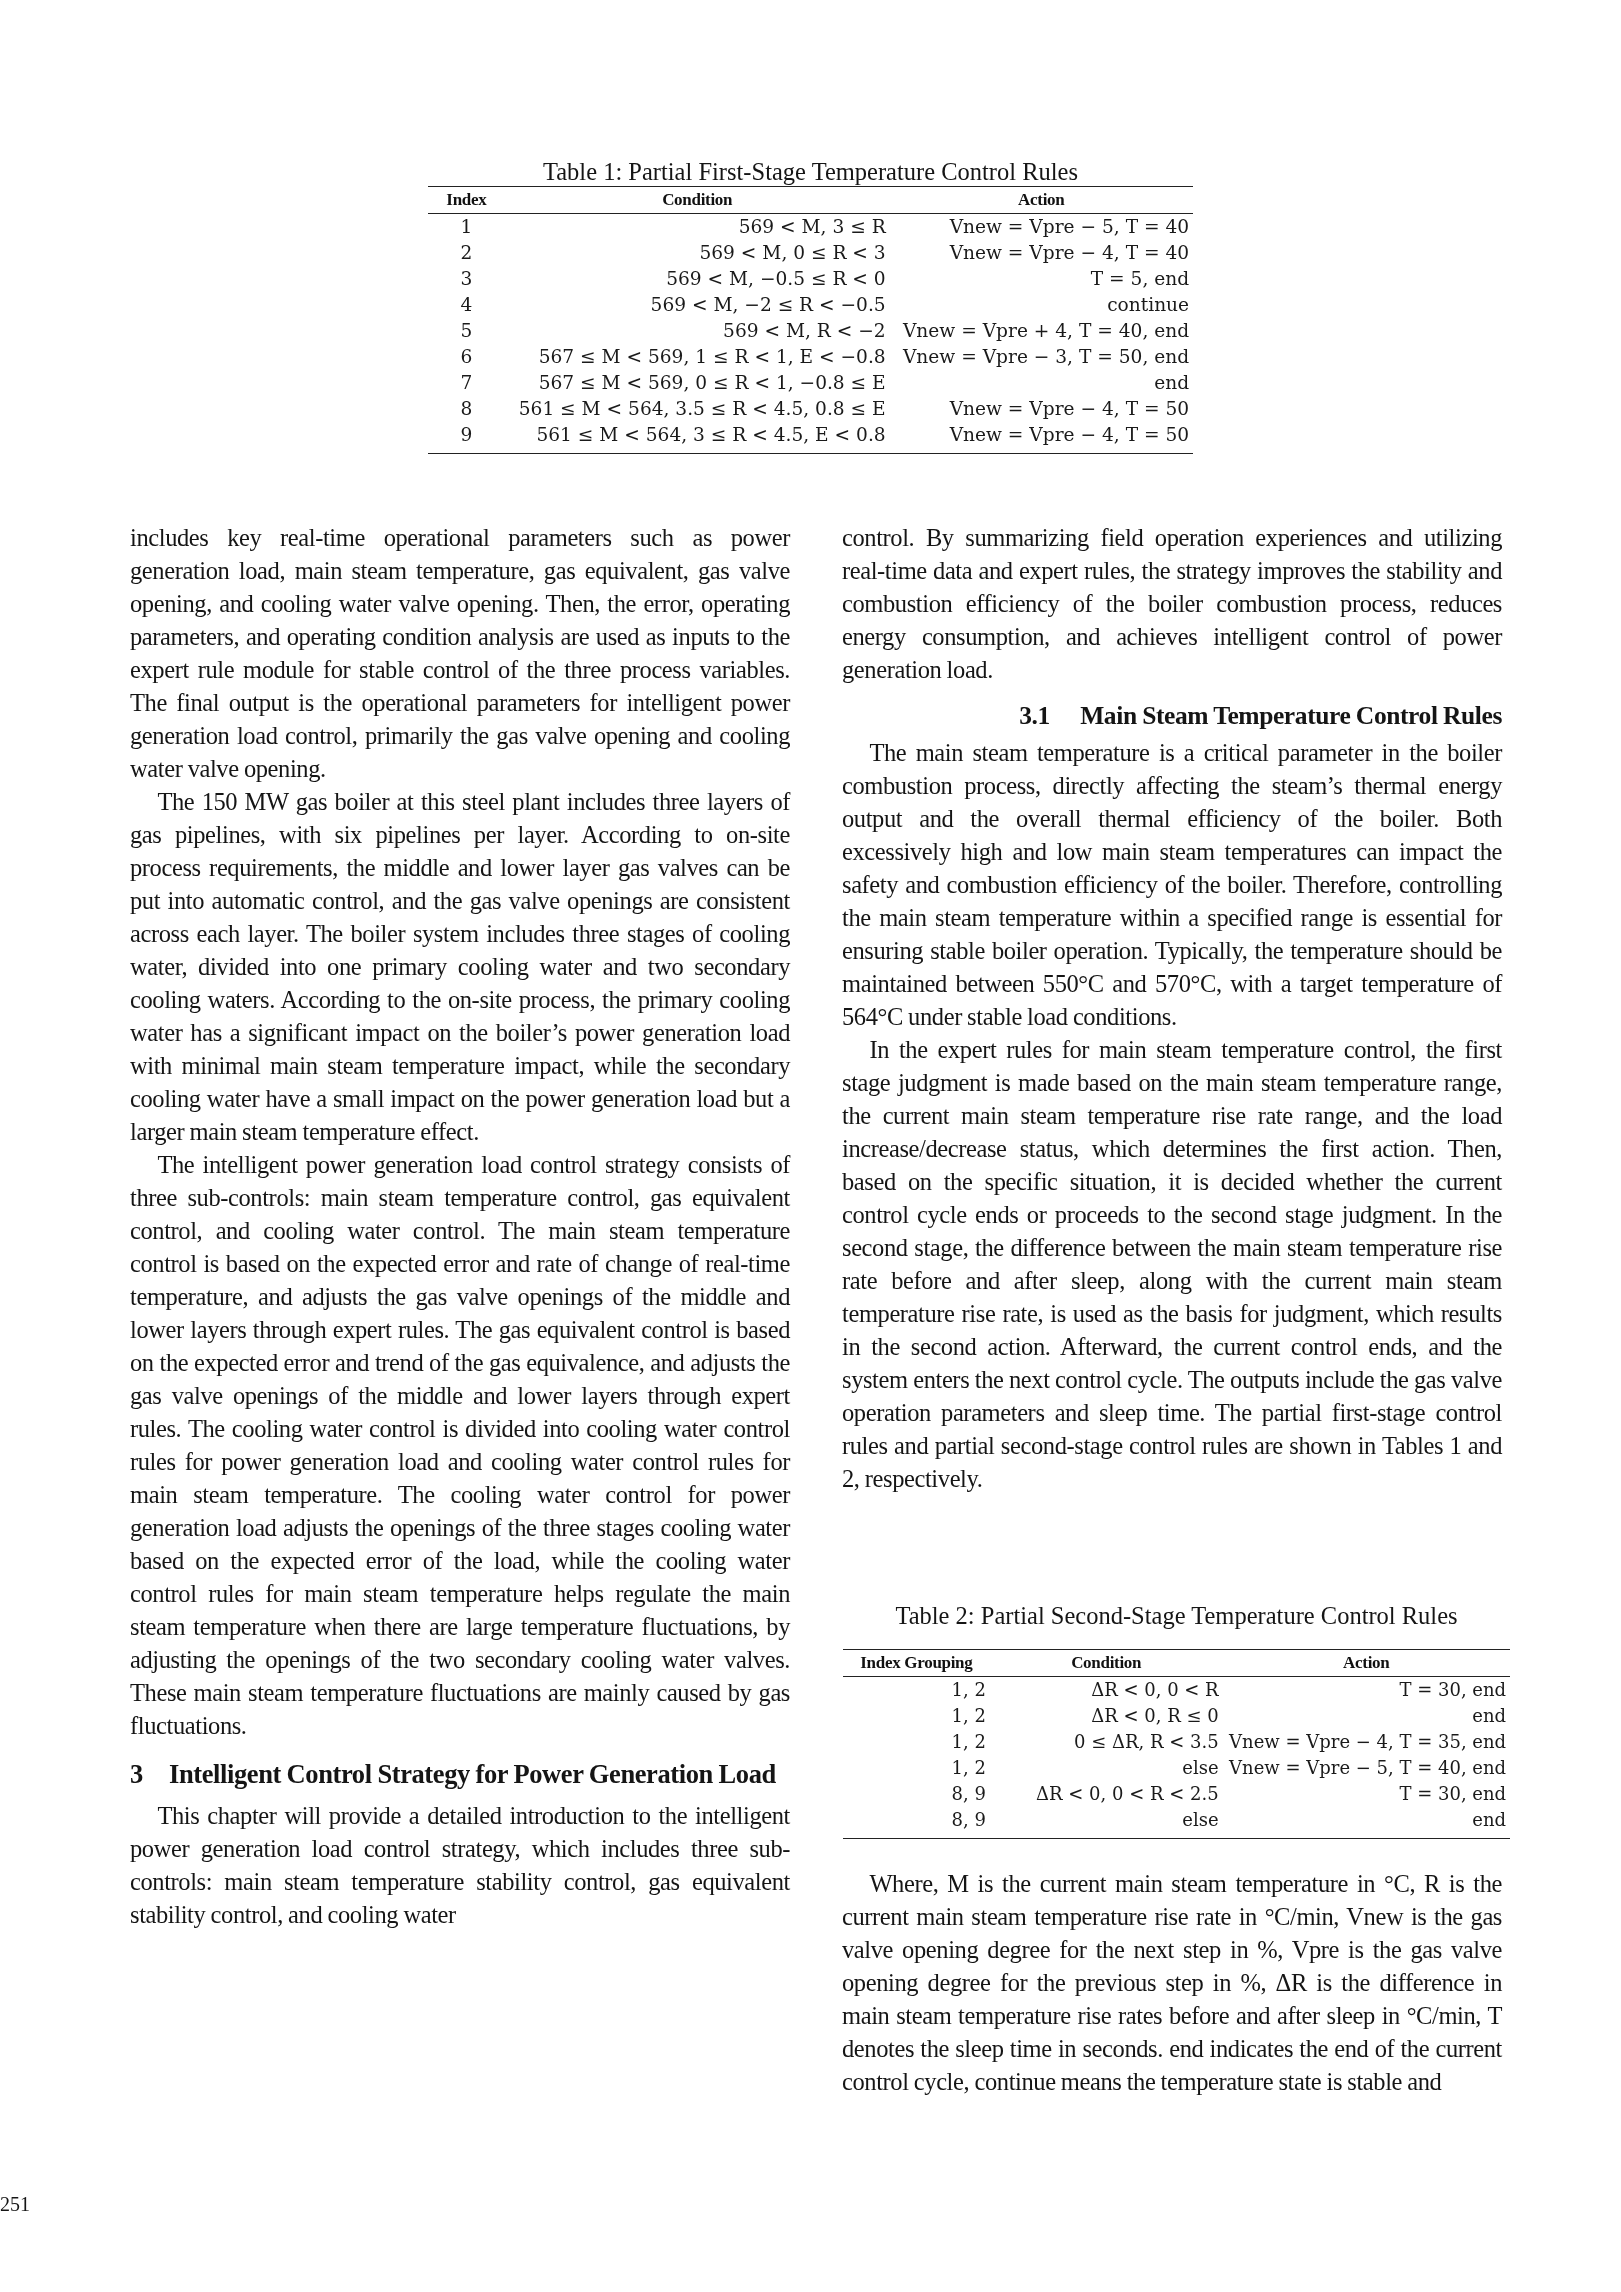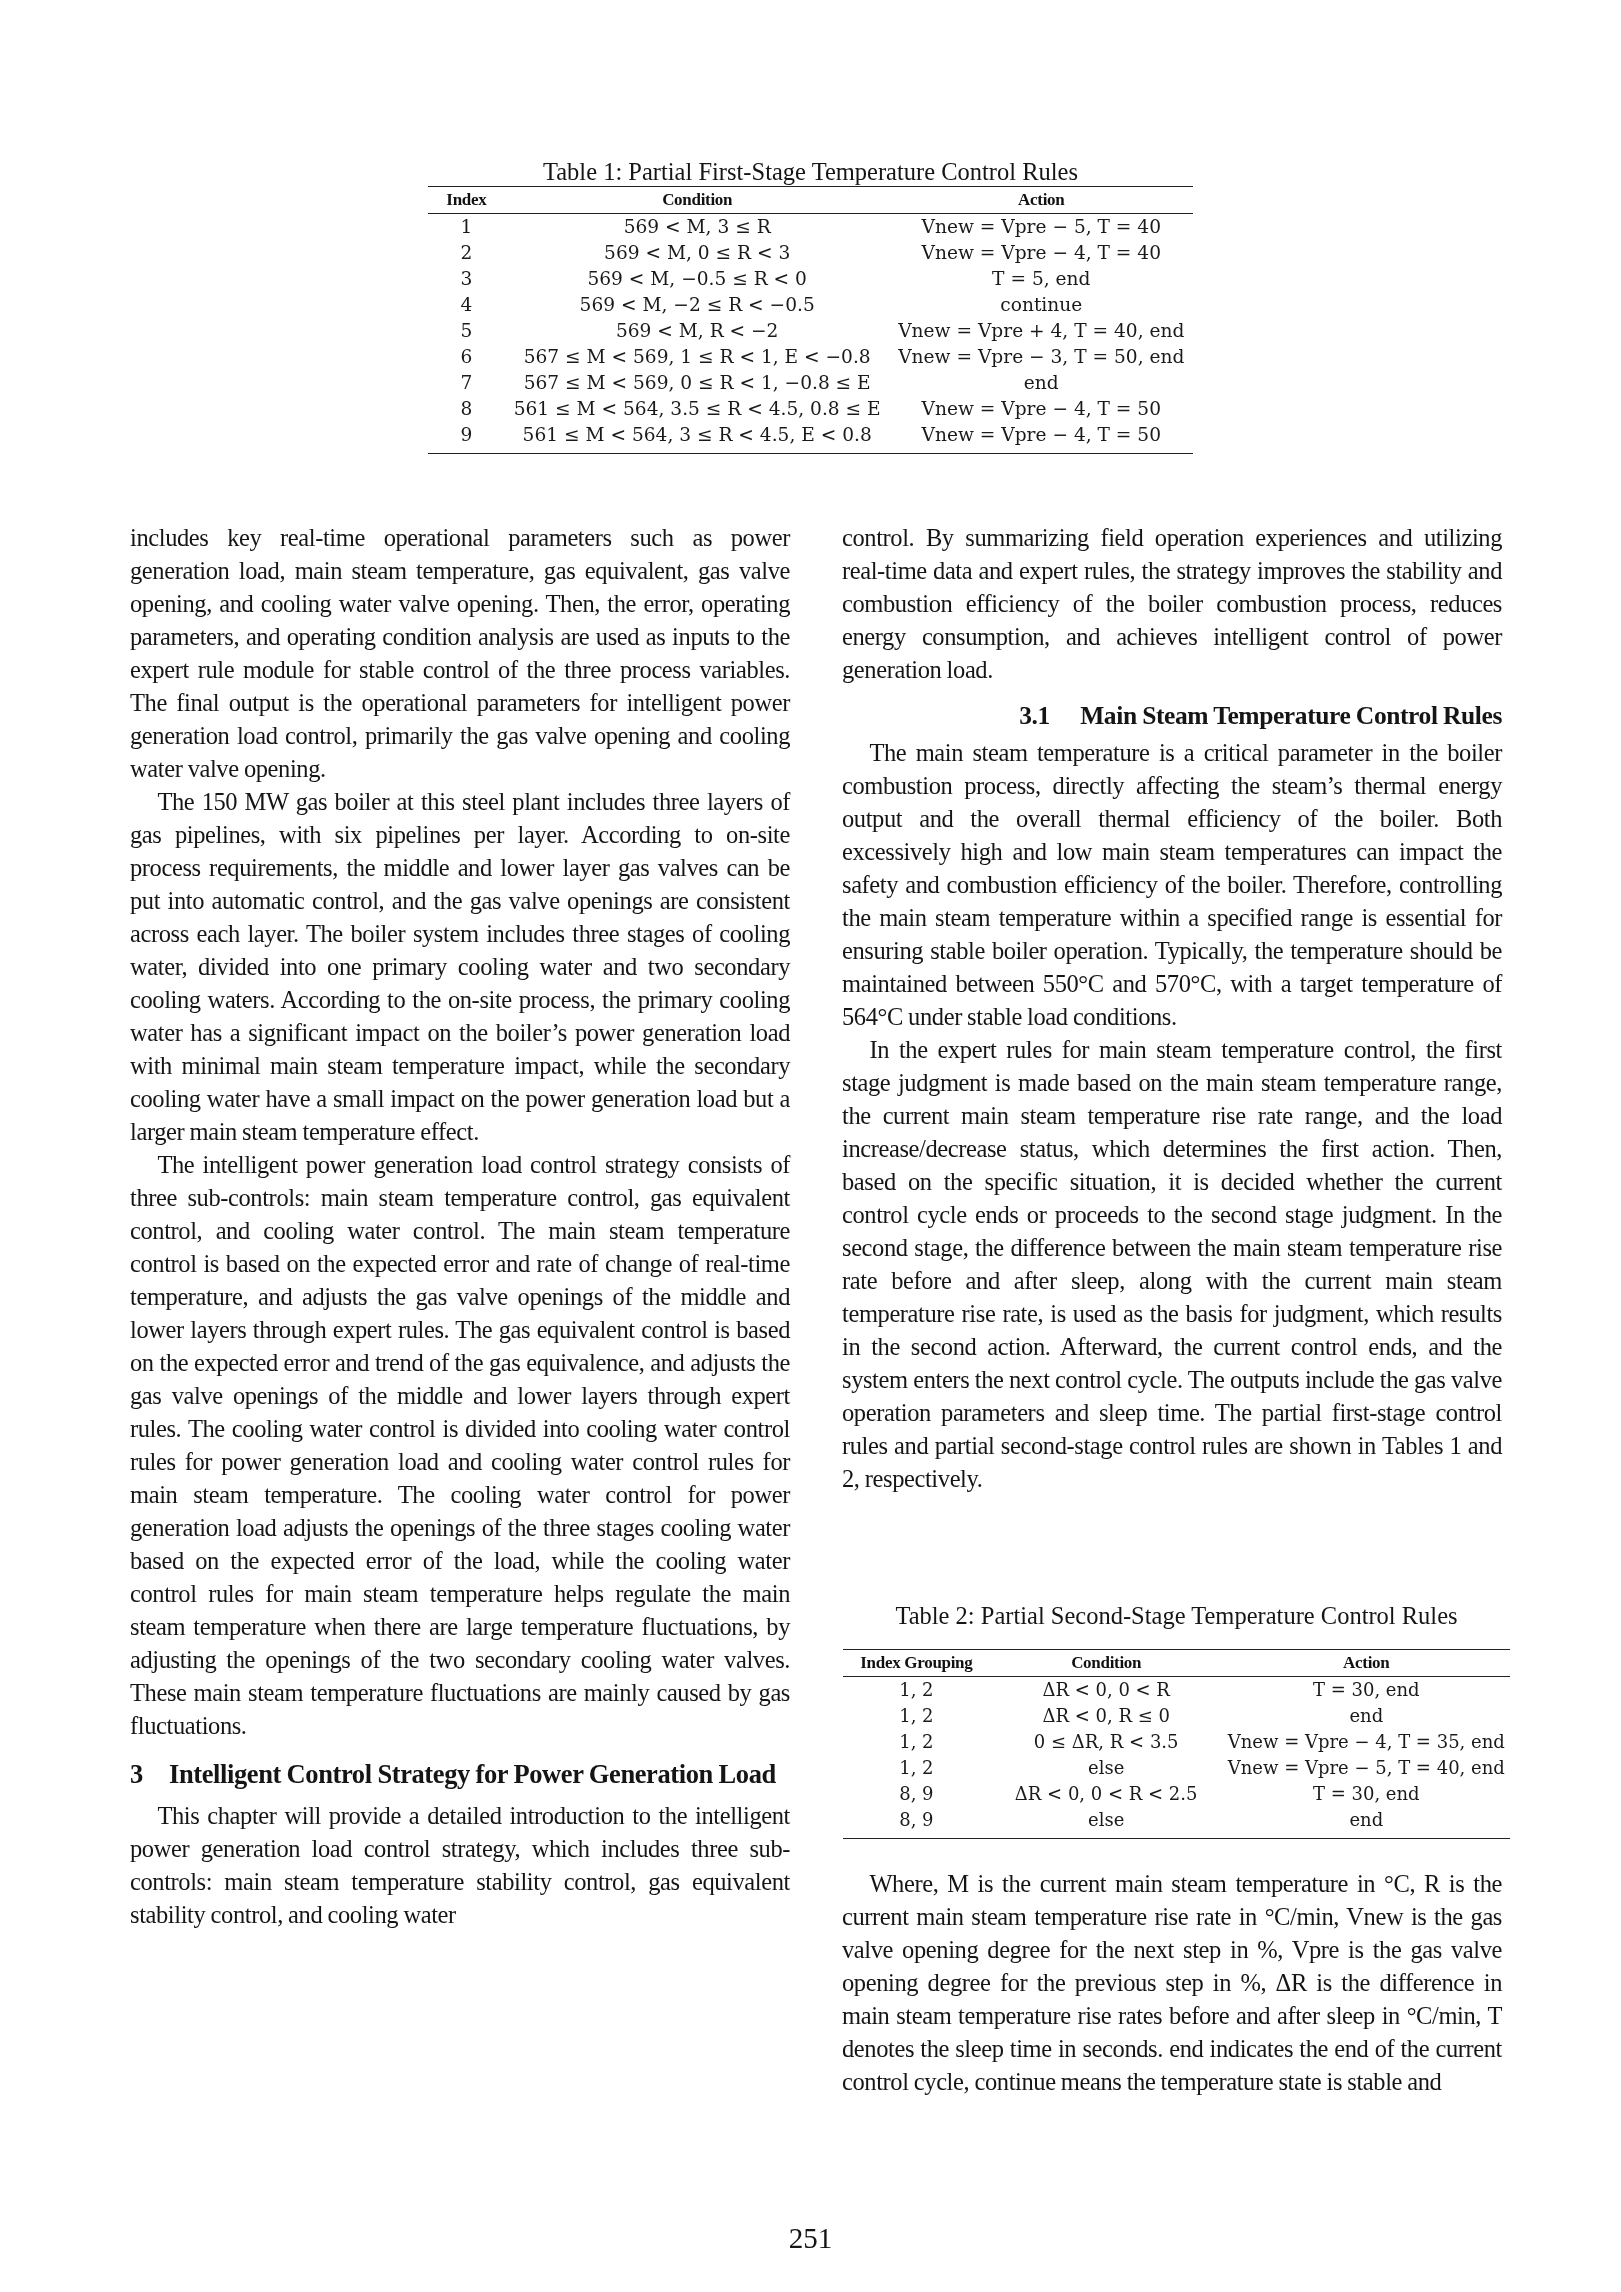--- a/index.html
+++ b/index.html
@@ -8,21 +8,21 @@
   .page { position: absolute; inset: 0; }
 
   
   .tbl-wrap { position: absolute; }
   .tbl-caption { text-align: center; font-size: 24.5px; line-height: 29px; color: #151515; }
   table.rules { border-collapse: collapse; width: 100%; }
   table.rules th { font-weight: bold; font-size: 17px; letter-spacing: -0.3px;
                    padding: 2.9px 3.9px 3.9px 3.9px; border-bottom: 1.6px solid #222; line-height: 19.6px; }
   table.rules thead tr { border-top: 1.6px solid #222; }
   table.rules tbody tr:last-child td { border-bottom: 1.6px solid #222; padding-bottom: 4.9px; }
-  table.rules td { font-size: 18.6px; line-height: 26px; padding: 0 3.9px; text-align: center;
+  table.rules td { font-size: 18.6px; line-height: 26px; padding: 0 3.9px; text-align: right;
                    font-family: "DejaVu Serif", serif; white-space: nowrap; color: #1a1a1a; }
 
   #table1 { left: 428px; top: 157px; width: 765px; }
   #table1 .tbl-caption { margin-bottom: 0; }
   #table1 td.c-idx, #table1 th.c-idx { width: 69px; text-align: center; margin-top: 36px; }
   #table1 td.c-cond { width: 377px; }
   #table2 { left: 843px; top: 1601px; width: 667px; }
   #table2 .tbl-caption { margin-bottom: 19px; }
   #table2 td.c-idx, #table2 th.c-idx { width: 139px; }
   #table2 td.c-cond { width: 225px; }
@@ -34,22 +34,22 @@
   #col-left { left: 130px; top: 521px; width: 660px; }
   #col-right { left: 842px; top: 521px; width: 660px; }
   .col p { margin: 0; }
   .col p.indent { text-indent: 27.4px; }
   .sec-h { font-weight: bold; font-size: 26.5px; line-height: 32px; margin: 0; letter-spacing: -0.4px; }
   .sec-h.sec3 { display: flex; margin-top: 15.7px; margin-bottom: 9.8px; }
   .sec-h.sec3 .num { width: 39px; flex: none; }
   .sec-h.sec31 { display: flex; margin-top: 13.7px; margin-bottom: 3.9px; font-size: 25.5px; justify-content: flex-end; }
   .sec-h.sec31 .num { width: 61px; flex: none; }
 
-  #page-number { position: absolute; left: 0; right: 0; top: 2193px; text-align: center;
-                 font-size: 29px; color: #151515; margin-top: 29px; }
+  #page-number { position: absolute; left: 0; right: 0; top: 2193px; text-align: left;
+                 font-size: 20px; color: #151515; }
 </style>
 </head>
 <body>
 
 <div class="page">
 
   <div class="tbl-wrap" id="table1">
     <div class="tbl-caption">Table 1: Partial First-Stage Temperature Control Rules</div>
     <table class="rules">
       <thead>

